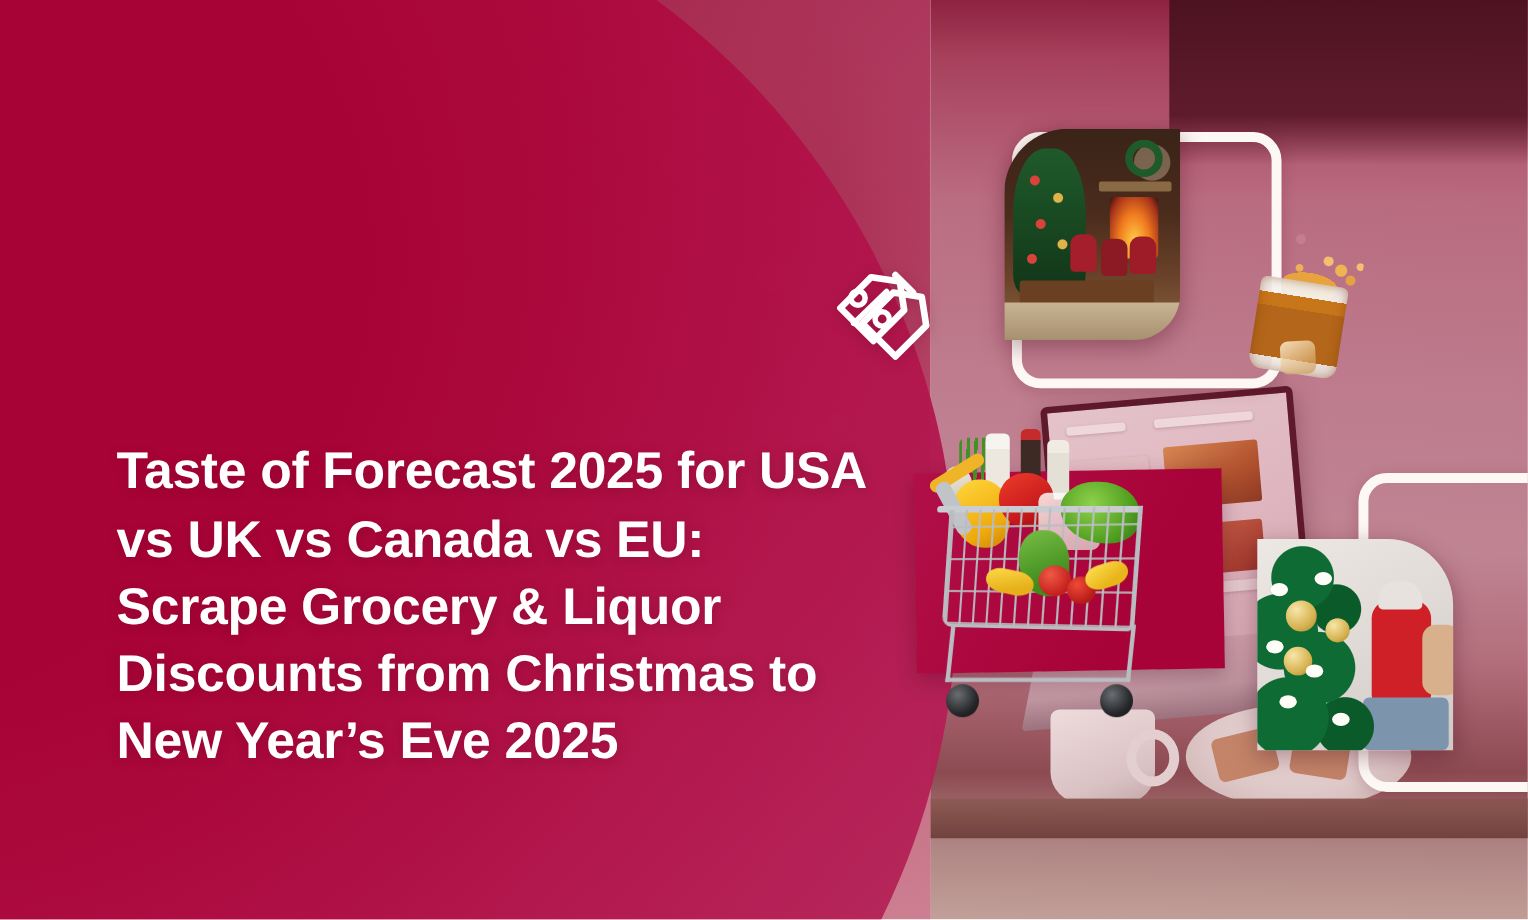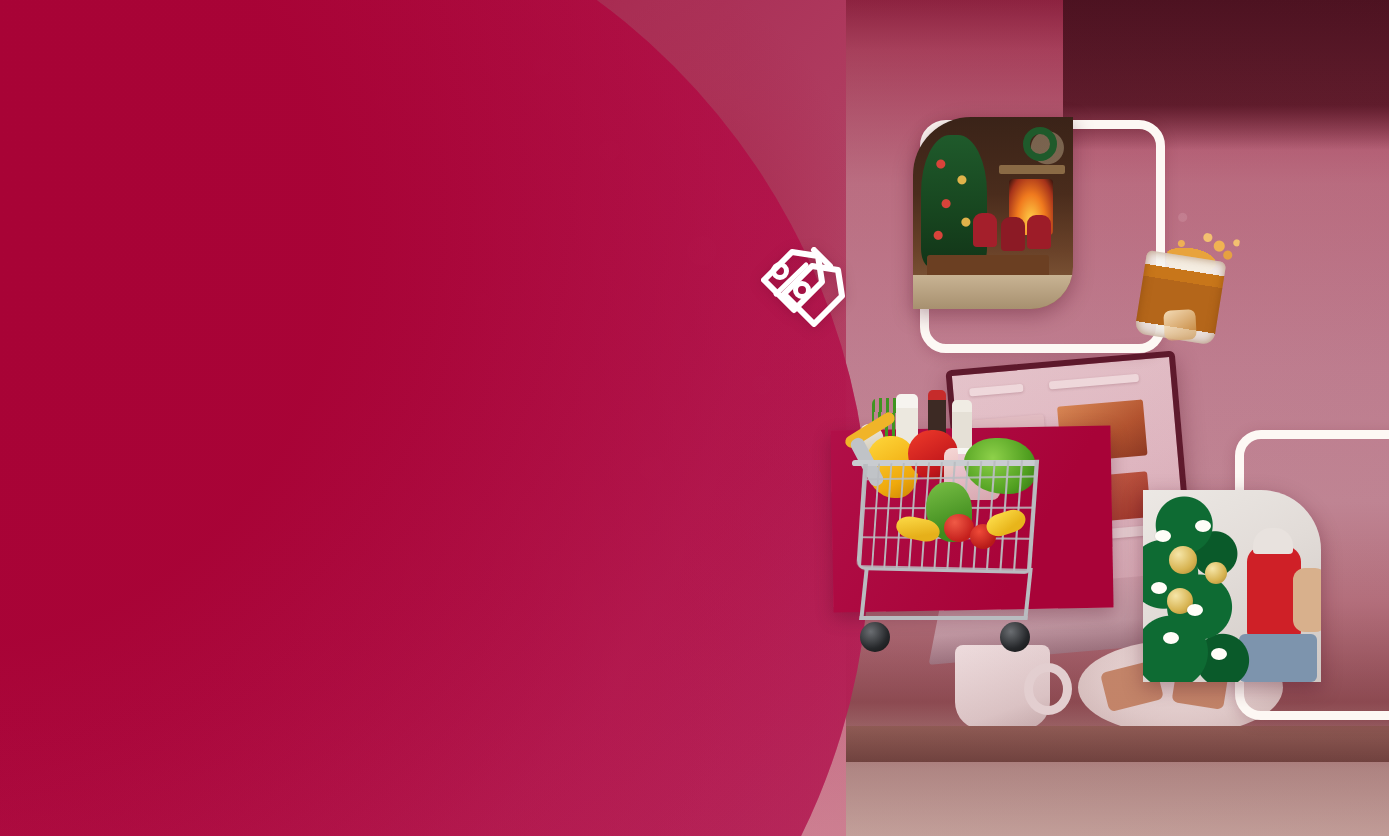--- a/index.html
+++ b/index.html
@@ -345,14 +345,15 @@
     <svg viewBox="0 0 104 96" fill="none" xmlns="http://www.w3.org/2000/svg">
       <path d="M60 26 L86 30 L90 56 L62 84 L32 54 Z" stroke="#ffffff" stroke-width="6" stroke-linejoin="round"></path>
       <path d="M40 12 L66 16 L70 42 L42 70 L12 40 Z" stroke="#ffffff" stroke-width="6" stroke-linejoin="round" fill="none"></path>
       <circle cx="28" cy="31" r="6.5" stroke="#ffffff" stroke-width="5"></circle>
       <circle cx="50" cy="50" r="6.5" stroke="#ffffff" stroke-width="5"></circle>
       <line x1="24" y1="54" x2="54" y2="25" stroke="#ffffff" stroke-width="5" stroke-linecap="round"></line>
       <line x1="62" y1="10" x2="78" y2="26" stroke="#ffffff" stroke-width="6" stroke-linecap="round"></line>
     </svg>
   </div>
 
+  <h1 class="headline">Taste of Forecast 2025 for USA vs UK vs Canada vs EU: Scrape Grocery &amp; Liquor Discounts from Christmas to New Year’s Eve 2025</h1>
 
 </div>
 
 </body></html>

